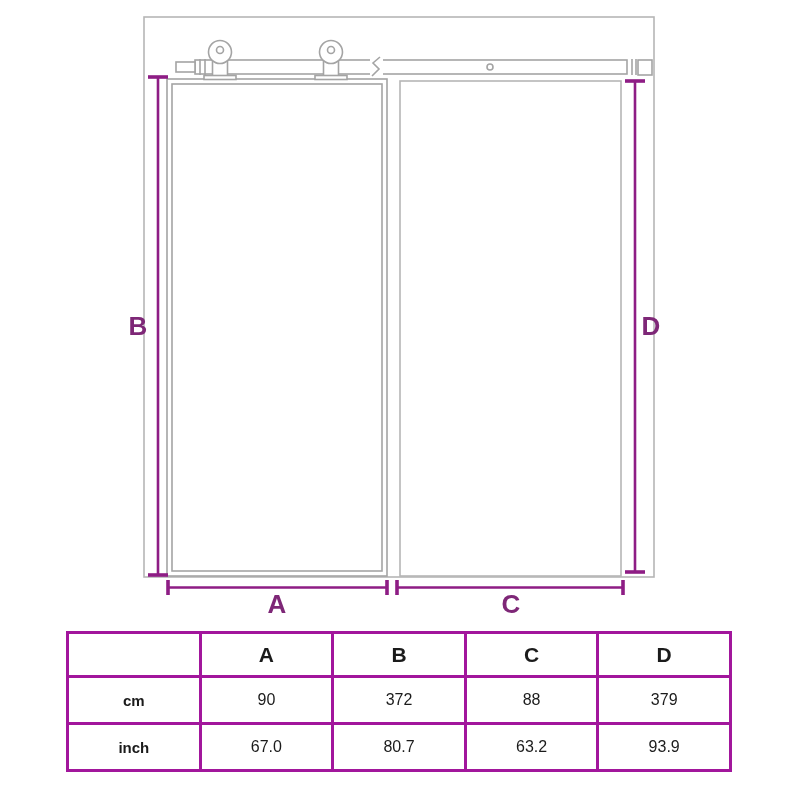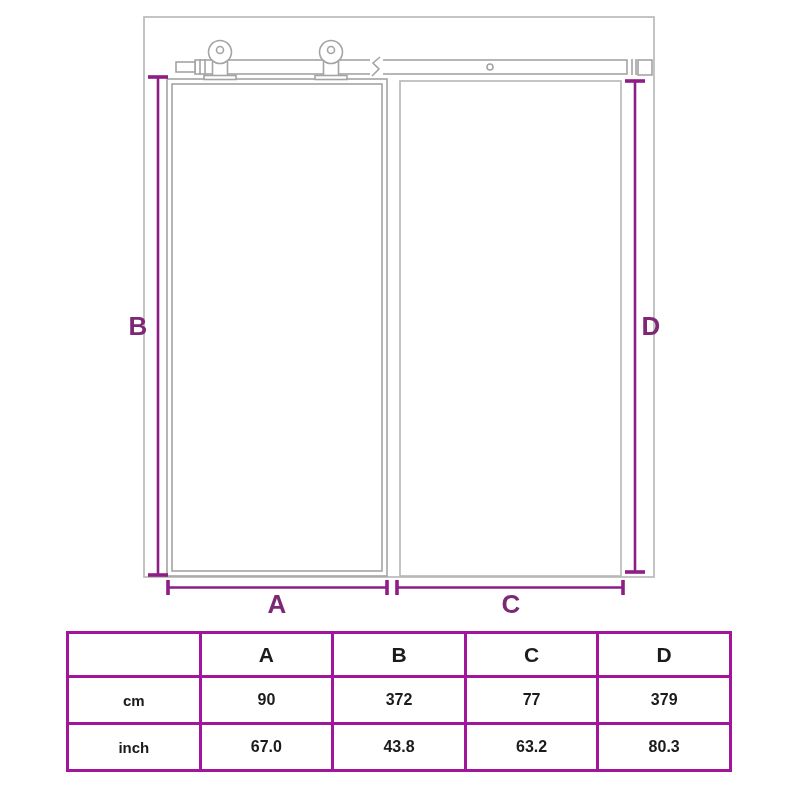--- a/index.html
+++ b/index.html
@@ -33,21 +33,21 @@
   table.dim-table td {
     border: 3px solid #a2169c;
     background: #ffffff;
     text-align: center; vertical-align: middle;
     color: #1b1b1b;
     padding: 0;
   }
   tr.hdr-row td { height: 41px; font-size: 21px; font-weight: bold; }
   tr.data-row td { height: 44px; }
   td.row-label { font-size: 15px; font-weight: bold; }
-  td.cell-val  { font-size: 16px; font-weight: bold; }
+  td.cell-val  { font-size: 16px; font-weight: normal; }
 </style>
 </head>
 <body>
 
 <div class="page">
 
   <svg class="drawing" width="800" height="625" viewBox="0 0 800 625">
 
     <rect x="144" y="17" width="510" height="560" class="wall"></rect>
 
@@ -130,26 +130,26 @@
       <td class="row-label"></td>
       <td>A</td>
       <td>B</td>
       <td>C</td>
       <td>D</td>
     </tr>
     <tr class="data-row">
       <td class="row-label">cm</td>
       <td class="cell-val">90</td>
       <td class="cell-val">372</td>
-      <td class="cell-val">77</td>
+      <td class="cell-val">88</td>
       <td class="cell-val">379</td>
     </tr>
     <tr class="data-row">
       <td class="row-label">inch</td>
       <td class="cell-val">67.0</td>
-      <td class="cell-val">43.8</td>
+      <td class="cell-val">80.7</td>
       <td class="cell-val">63.2</td>
-      <td class="cell-val">80.3</td>
+      <td class="cell-val">93.9</td>
     </tr>
   </tbody>
     </table>
 
 </div>
 
 </body></html>

